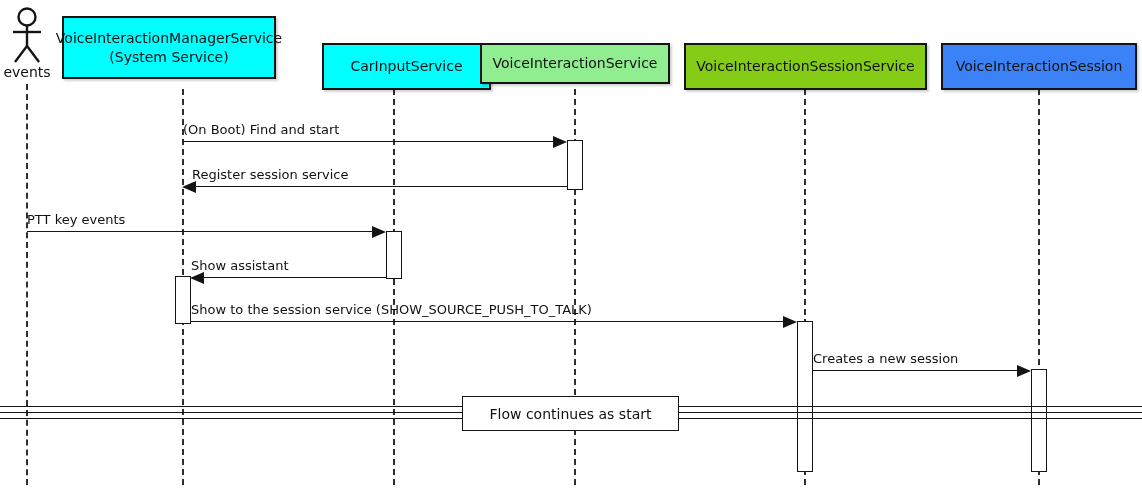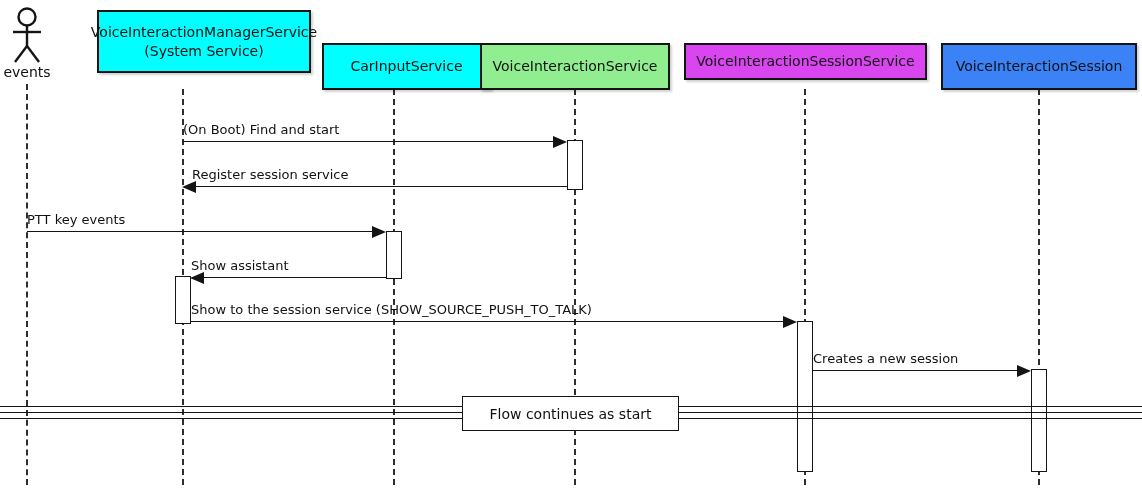--- a/index.html
+++ b/index.html
@@ -45,25 +45,25 @@
 
   <svg class="actor-figure" style="left:7px;top:4px;" width="40" height="62" viewBox="0 0 40 62">
     <circle cx="20" cy="13" r="8.5" fill="none" stroke="#141414" stroke-width="2.4"></circle>
     <line x1="20" y1="21.5" x2="20" y2="42" stroke="#141414" stroke-width="2.4"></line>
     <line x1="6" y1="28" x2="34" y2="28" stroke="#141414" stroke-width="2.4"></line>
     <line x1="20" y1="42" x2="8" y2="58" stroke="#141414" stroke-width="2.4"></line>
     <line x1="20" y1="42" x2="32" y2="58" stroke="#141414" stroke-width="2.4"></line>
   </svg>
   <div class="actor-label" style="left:0px;top:64px;width:54px;">events</div>
 
-  <div class="pbox" style="left: 62px; top: 10px; width: 214px; height: 63px; background-color: rgb(0, 255, 255); margin-left: 35px;">VoiceInteractionManagerService
+  <div class="pbox" style="left: 62px; top: 16px; width: 214px; height: 63px; background-color: rgb(0, 255, 255);">VoiceInteractionManagerService
 (System Service)</div>
   <div class="pbox" style="left: 322px; top: 43px; width: 169px; height: 47px; background-color: rgb(0, 255, 255);">CarInputService</div>
-  <div class="pbox" style="left: 480px; top: 43px; width: 190px; height: 47px; background-color: rgb(144, 238, 144);">VoiceInteractionService</div>
-  <div class="pbox" style="left: 684px; top: 43px; width: 243px; height: 37px; background-color: #d946ef;">VoiceInteractionSessionService</div>
+  <div class="pbox" style="left: 480px; top: 43px; width: 190px; height: 41px; background-color: rgb(144, 238, 144);">VoiceInteractionService</div>
+  <div class="pbox" style="left: 684px; top: 43px; width: 243px; height: 47px; background-color: #84cc16;">VoiceInteractionSessionService</div>
   <div class="pbox" style="left: 941px; top: 43px; width: 196px; height: 47px; background-color: #3b82f6;">VoiceInteractionSession</div>
 
   <div class="bar" style="left:567px;top:140px;height:50px;"></div>
   <div class="bar" style="left:386px;top:231px;height:48px;"></div>
   <div class="bar" style="left:175px;top:276px;height:48px;"></div>
   <div class="bar" style="left:797px;top:321px;height:151px;"></div>
   <div class="bar" style="left:1031px;top:369px;height:103px;"></div>
 
   <div class="mlabel" style="left:183px;width:384px;top:122px;">(On Boot) Find and start</div>
   <div class="mline" style="left:183px;width:372px;top:141px;"></div>

